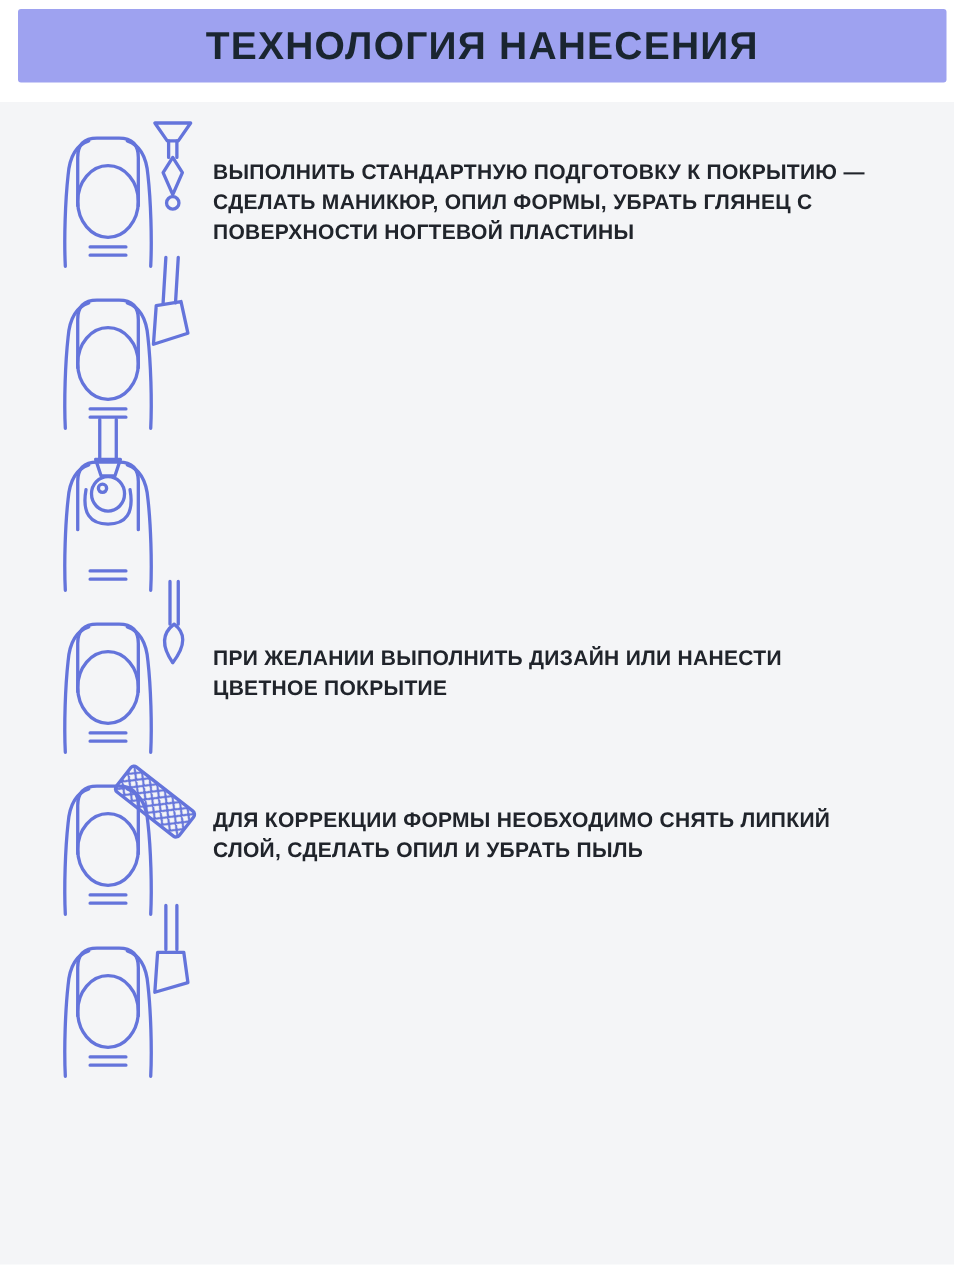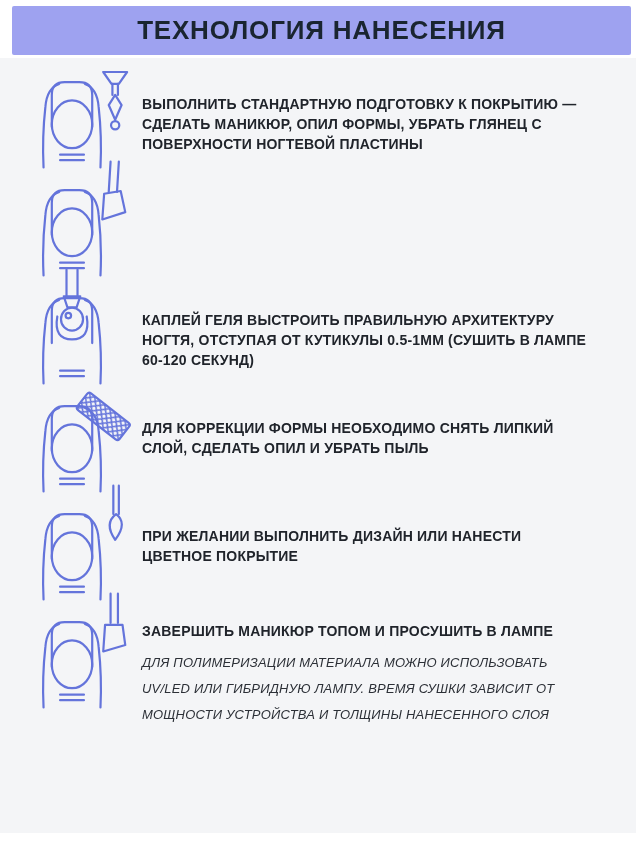--- a/index.html
+++ b/index.html
@@ -17,21 +17,21 @@
     height:49px;
     background:var(--header-bg);
     display:flex;align-items:center;justify-content:center;
     border-radius:2px;
   }
   .header h1{
     font-size:26px;font-weight:700;color:var(--title);
     letter-spacing:.8px;
   }
   .content{
-    margin-top:3px;
+    margin-top:13px;
     background:var(--content-bg);
     height:775px;
     padding-top:14px;
   }
   .step{
     display:flex;
     height:108px;
     align-items:flex-start;
   }
   .iconbox{
@@ -123,22 +123,36 @@
         <path d="M70 104 C71 84 70 56 68 38 C67 25 62 16 53 13"></path>
         <path d="M17 60 L17 25 Q17 11 31 11 L47 11 Q61 11 61 25 L61 60"></path>
         <path d="M26 90 L52 90 M26 96 L52 96"></path>
         <path d="M33 -20 L33 9 M45 -20 L45 9"></path>
         <path d="M30 9 L48 9 L44 21 L34 21 Z"></path>
         <ellipse cx="39" cy="34" rx="12" ry="12.5"></ellipse>
         <circle cx="35" cy="30" r="3"></circle>
         <path d="M23 31 C20 48 26 56 39 56 C52 56 58 48 55 31"></path>
       </svg>
     </div>
+  </div>
+
+  <div class="step">
+    <div class="iconbox">
+      <svg viewBox="0 0 115 110" width="106" height="101">
+        <path d="M8 104 C7 84 8 56 10 38 C11 25 16 16 25 13"></path>
+        <path d="M70 104 C71 84 70 56 68 38 C67 25 62 16 53 13"></path>
+        <path d="M17 60 L17 25 Q17 11 31 11 L47 11 Q61 11 61 25 L61 60"></path>
+        <ellipse cx="39" cy="57" rx="22" ry="26"></ellipse>
+        <path d="M26 90 L52 90 M26 96 L52 96"></path>
+        <path d="M84 -20 L84 11 M90 -20 L90 11"></path>
+        <path d="M87 11 C95 17 96 26 86 39 C77 26 79 17 87 11 Z"></path>
+      </svg>
+    </div>
     <div class="textcol">
-      <p class="step-text">КАПЛЕЙ ГЕЛЯ ВЫСТРОИТЬ ПРАВИЛЬНУЮ АРХИТЕКТУРУ НОГТЯ, ОТСТУПАЯ ОТ КУТИКУЛЫ 0.5-1ММ (СУШИТЬ В ЛАМПЕ 60-120 СЕКУНД)</p>
+      <p class="step-text">ПРИ ЖЕЛАНИИ ВЫПОЛНИТЬ ДИЗАЙН ИЛИ НАНЕСТИ ЦВЕТНОЕ ПОКРЫТИЕ</p>
     </div>
   </div>
 
   <div class="step">
     <div class="iconbox">
       <svg viewBox="0 0 115 110" width="106" height="101">
         <defs>
           <pattern id="hatch5" width="7" height="7" patternUnits="userSpaceOnUse">
             <path class="hatchline" d="M0 0 L7 7 M7 0 L0 7"></path>
           </pattern>
@@ -151,48 +165,27 @@
         <g transform="rotate(38 72 22)">
           <rect class="hatchfill" x="44" y="10" width="58" height="23" rx="3"></rect>
         </g>
       </svg>
     </div>
     <div class="textcol">
       <p class="step-text">ДЛЯ КОРРЕКЦИИ ФОРМЫ НЕОБХОДИМО СНЯТЬ ЛИПКИЙ СЛОЙ, СДЕЛАТЬ ОПИЛ И УБРАТЬ ПЫЛЬ</p>
     </div>
   </div>
 
-  <div class="step">
-    <div class="iconbox">
-      <svg viewBox="0 0 115 110" width="106" height="101">
-        <path d="M8 104 C7 84 8 56 10 38 C11 25 16 16 25 13"></path>
-        <path d="M70 104 C71 84 70 56 68 38 C67 25 62 16 53 13"></path>
-        <path d="M17 60 L17 25 Q17 11 31 11 L47 11 Q61 11 61 25 L61 60"></path>
-        <ellipse cx="39" cy="57" rx="22" ry="26"></ellipse>
-        <path d="M26 90 L52 90 M26 96 L52 96"></path>
-        <path d="M84 -20 L84 11 M90 -20 L90 11"></path>
-        <path d="M87 11 C95 17 96 26 86 39 C77 26 79 17 87 11 Z"></path>
-      </svg>
-    </div>
-    <div class="textcol">
-      <p class="step-text">ПРИ ЖЕЛАНИИ ВЫПОЛНИТЬ ДИЗАЙН ИЛИ НАНЕСТИ ЦВЕТНОЕ ПОКРЫТИЕ</p>
-    </div>
-  </div>
-
   <div class="step step--last">
     <div class="iconbox">
       <svg viewBox="0 0 115 110" width="106" height="101">
         <path d="M8 104 C7 84 8 56 10 38 C11 25 16 16 25 13"></path>
         <path d="M70 104 C71 84 70 56 68 38 C67 25 62 16 53 13"></path>
         <path d="M17 60 L17 25 Q17 11 31 11 L47 11 Q61 11 61 25 L61 60"></path>
         <ellipse cx="39" cy="57" rx="22" ry="26"></ellipse>
         <path d="M26 90 L52 90 M26 96 L52 96"></path>
         <path d="M81 -20 L81 12 M89 -20 L89 12"></path>
         <path d="M75 14 L94 14 L97 36 L73 43 Z"></path>
       </svg>
     </div>
-    <div class="textcol">
-      <p class="step-text">ЗАВЕРШИТЬ МАНИКЮР ТОПОМ И ПРОСУШИТЬ В ЛАМПЕ</p>
-      <p class="step-note">ДЛЯ ПОЛИМЕРИЗАЦИИ МАТЕРИАЛА МОЖНО ИСПОЛЬЗОВАТЬ UV/LED ИЛИ ГИБРИДНУЮ ЛАМПУ. ВРЕМЯ СУШКИ ЗАВИСИТ ОТ МОЩНОСТИ УСТРОЙСТВА И ТОЛЩИНЫ НАНЕСЕННОГО СЛОЯ</p>
-    </div>
   </div>
 
 </div>
 
 </body></html>

